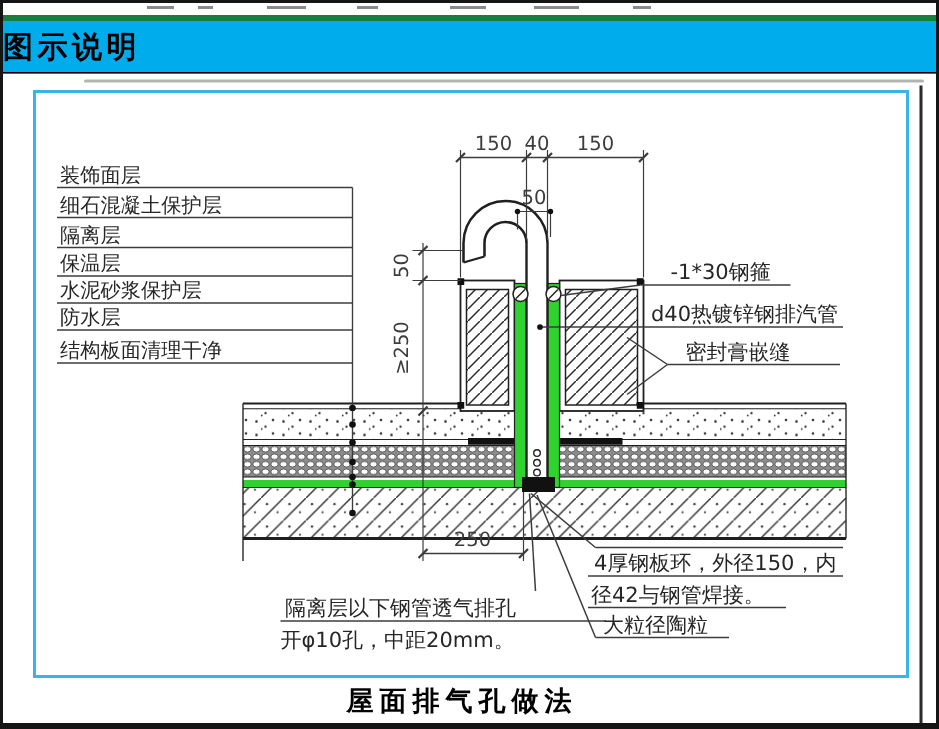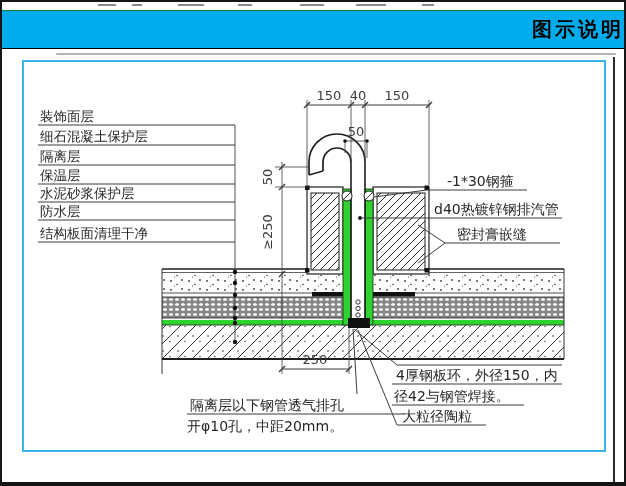--- a/index.html
+++ b/index.html
@@ -11,22 +11,22 @@
   html,body{margin:0;padding:0;background:#e8e8e8;}
   .screen{
     position:relative;width:626px;height:486px;background:#fff;
     border:2px solid #151515;border-bottom:4px solid #151515;
     box-sizing:border-box;overflow:hidden;
     font-family:"DejaVu Sans","Liberation Sans",sans-serif;
   }
   .remnant{position:absolute;top:2px;height:2px;background:#8a8a8a;}
   .header-bar{
     position:absolute;left:0;top:8px;width:100%;height:39px;
-    background:var(--cyan);border-top:1px solid #15803d;border-bottom:1px solid #000;
-    box-sizing:border-box;display:flex;align-items:center;justify-content:flex-end;
+    background:var(--cyan);border-top:4px solid #15803d;border-bottom:1px solid #000;
+    box-sizing:border-box;display:flex;align-items:center;justify-content:flex-start;
   }
   .header-title{font-size:20px;font-weight:bold;color:#000;letter-spacing:3px;}
   .gray-rule{position:absolute;left:54px;top:51px;width:560px;height:2px;background:#b3b3b3;border-radius:2px;}
   .col-rule{position:absolute;left:611px;top:55px;width:2px;height:427px;background:#2b2b2b;}
   .diagram-box{
     position:absolute;left:20px;top:58px;width:584px;height:392px;
     border:2px solid var(--boxborder);box-sizing:border-box;background:#fff;
   }
   .footer-title{
     position:absolute;left:0;top:453px;width:612px;text-align:center;
@@ -242,13 +242,14 @@
         <line x1="368" y1="343" x2="500" y2="343"></line>
       </g>
       <g stroke="#3c3c3c" stroke-width="1">
         <line x1="373" y1="363" x2="334" y2="268"></line>
         <text x="378" y="359" class="lbl-r" stroke="none">大粒径陶粒</text>
         <line x1="373" y1="363" x2="462" y2="363"></line>
       </g>
     </svg>
   </div>
 
+  <div class="footer-title">屋面排气孔做法</div>
 </div>
 
 </body></html>

